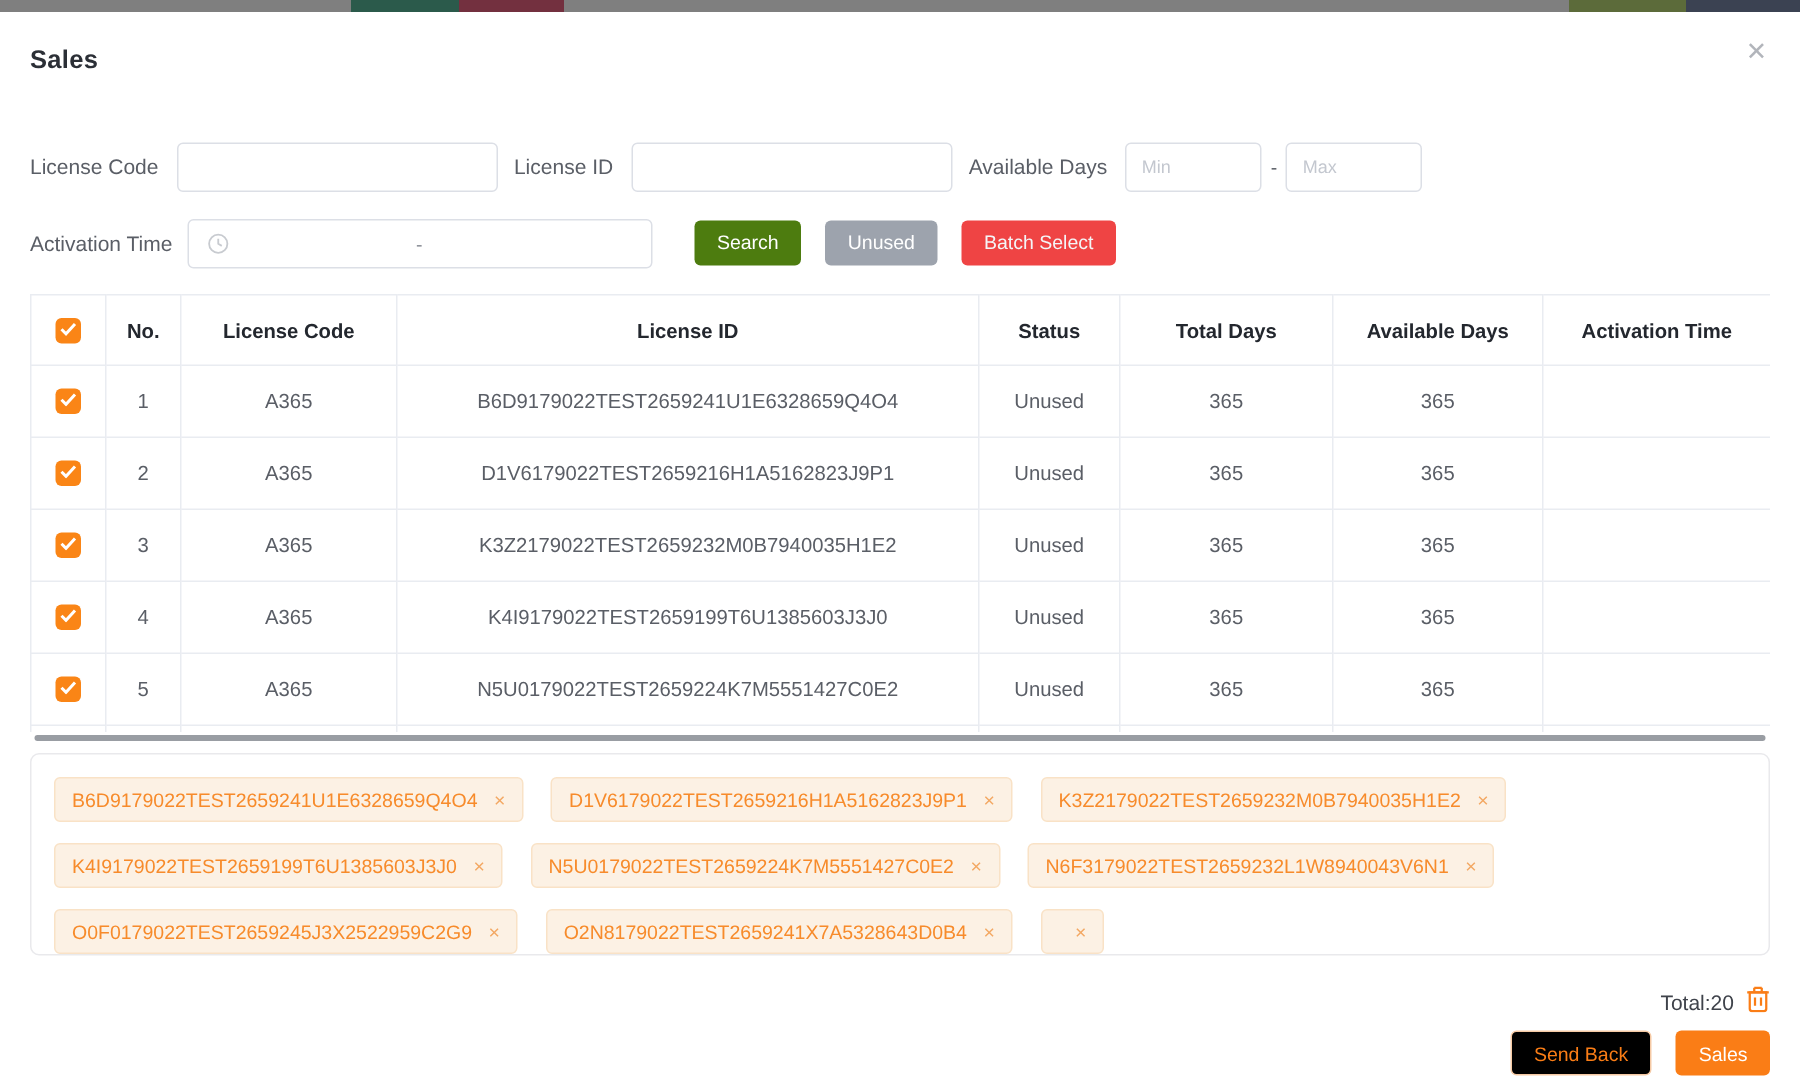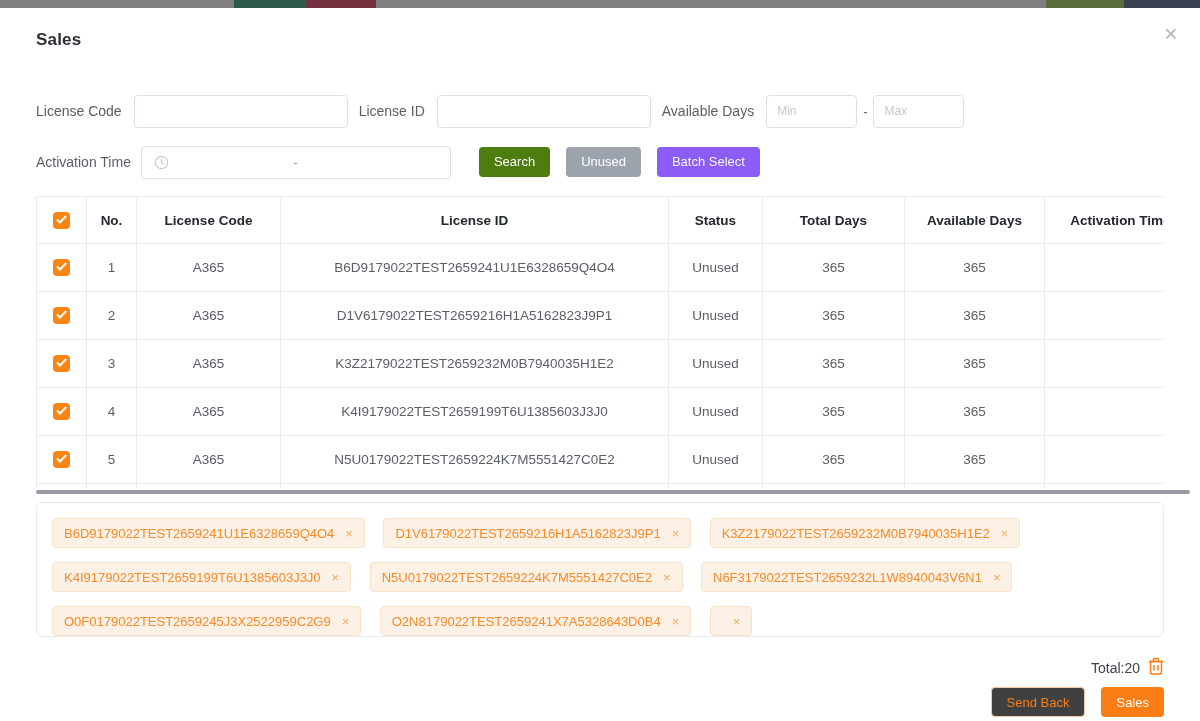--- a/index.html
+++ b/index.html
@@ -19,21 +19,21 @@
   .top-strip .seg { position: absolute; top: 0; height: 8px; }
   .seg-teal   { left: 234px; width: 72px; background: #2b5a4b; }
   .seg-maroon { left: 306px; width: 70px; background: #73303f; }
   .seg-olive  { left: 1046px; width: 78px; background: #5c6b3a; }
   .seg-navy   { left: 1124px; width: 76px; background: #3b4252; }
 
   
   .modal {
     position: absolute; top: 8px; left: 0; right: 0; bottom: 0;
     background: #ffffff; border-radius: 10px 10px 0 0;
-    padding: 0 36px;
+    padding: 0 20px;
   }
   .modal-title {
     margin-top: 22px;
     font-size: 17px; font-weight: bold; color: #2b2f36; letter-spacing: .2px;
   }
   .close-btn {
     position: absolute; top: 18px; right: 22px;
     font-size: 17px; color: #b2b5bb; cursor: pointer; line-height: 1;
   }
 
@@ -60,21 +60,21 @@
   .date-range .sep { flex: 0 0 auto; margin: 0 auto; color: #8a8e96; font-size: 13px; transform: translateX(-8px); }
   .clock { width: 15px; height: 15px; flex: 0 0 auto; }
 
   .btn {
     height: 30px; border: none; border-radius: 4px; padding: 0 15px;
     font-size: 13px; color: #ffffff; cursor: pointer;
     font-family: "Liberation Sans", sans-serif; line-height: 30px;
   }
   .btn-search { background: #4d7c0f; margin-left: 28px; }
   .btn-reset  { background: #9da3ad; margin-left: 16px; }
-  .btn-batch  { background: #8b5cf6; margin-left: 16px; color: #f4f5f7; cursor: default; }
+  .btn-batch  { background: #ef4444; margin-left: 16px; color: #f4f5f7; cursor: default; }
 
   
   .table-wrap { margin-top: 17px; height: 292px; overflow: hidden; }
   table { width: 1160px; border-collapse: collapse; table-layout: fixed; }
   th, td {
     border: 1px solid #e9ecf1; text-align: center; vertical-align: middle;
     font-size: 13.5px; overflow: hidden; white-space: nowrap;
   }
   th { height: 47px; color: #23272e; font-weight: bold; background: #ffffff; }
   td { height: 48px; color: #5a5e66; background: #ffffff; }
@@ -104,21 +104,21 @@
   .tag .tag-x { margin-left: 11px; color: #f3a863; font-size: 13px; cursor: pointer; }
 
   
   .total-row {
     margin-top: 20px; display: flex; justify-content: flex-end; align-items: center;
     font-size: 14px; color: #3f434b;
   }
   .trash { margin-left: 8px; cursor: pointer; display: inline-block; }
   .footer-btns { margin-top: 9px; display: flex; justify-content: flex-end; }
   .btn-sendback {
-    background: #404040; border: 1px solid #f5c9a4; color: #fa7d16;
+    background: #000000; border: 1px solid #f5c9a4; color: #fa7d16;
     height: 30px; border-radius: 4px; padding: 0 15px; font-size: 13px; cursor: pointer;
     font-family: "Liberation Sans", sans-serif;
   }
   .btn-sales {
     background: #fa7d16; border: none; color: #ffffff;
     height: 30px; border-radius: 4px; padding: 0 15px; font-size: 13px; cursor: pointer;
     margin-left: 16px; font-family: "Liberation Sans", sans-serif;
   }
 </style>
 </head>

